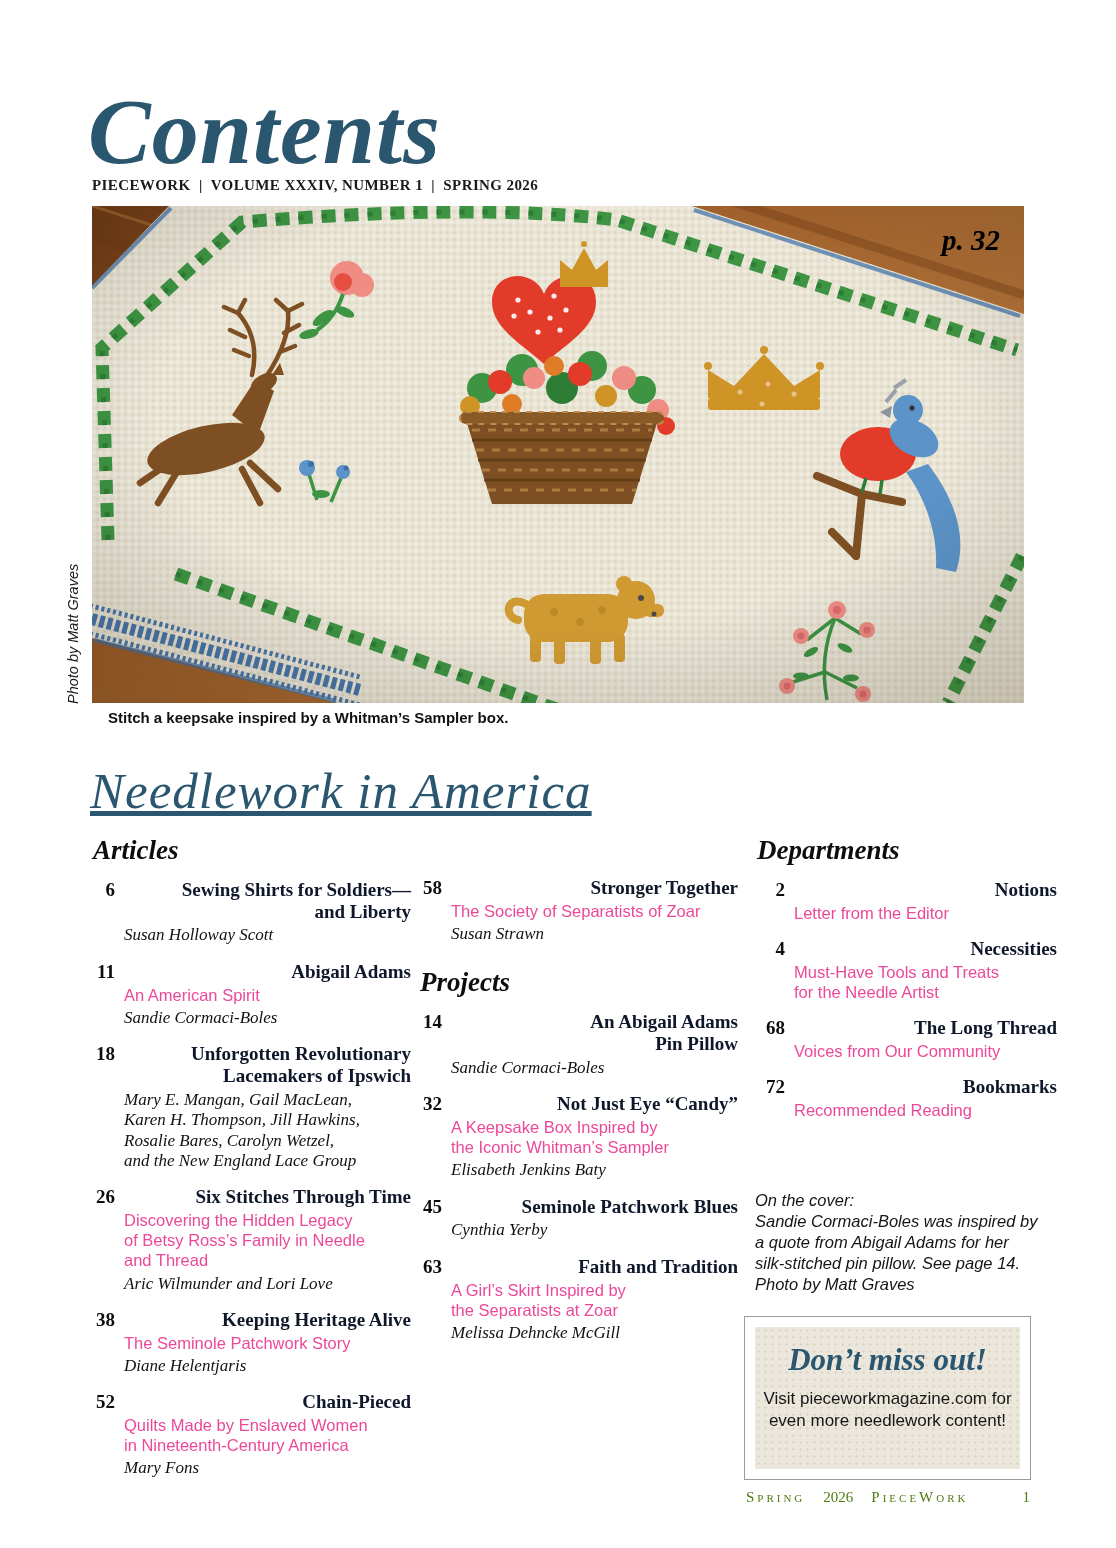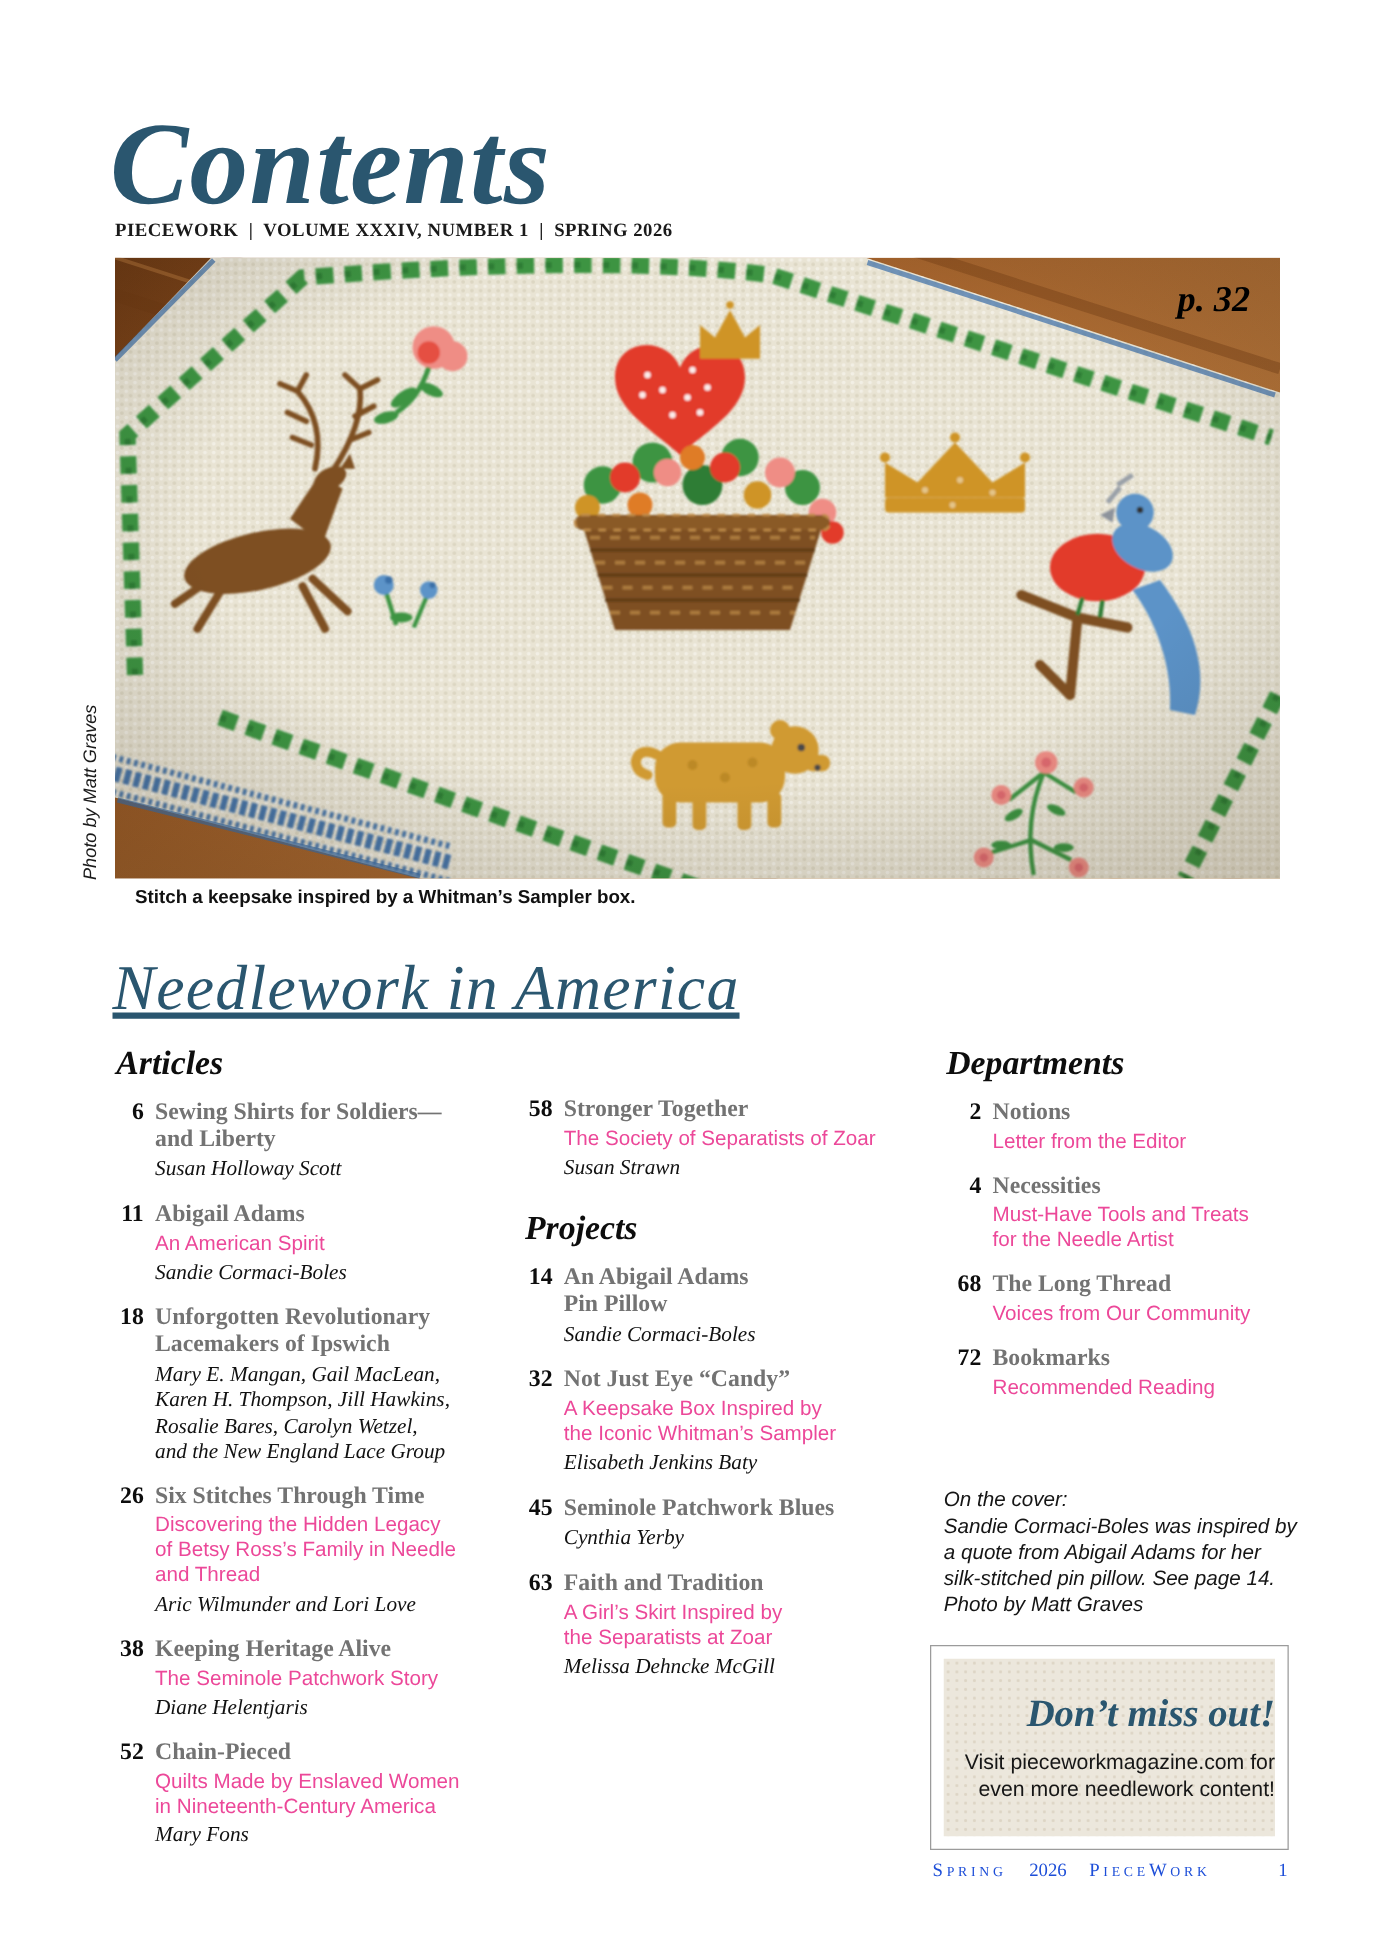--- a/index.html
+++ b/index.html
@@ -24,40 +24,40 @@
     font:400 italic 51px/1 "Liberation Serif",serif;color:var(--accent);letter-spacing:1px;text-decoration:underline;}
 
   .toccol{position:absolute;}
   #col-0{left:93px;top:836px;width:318px;--numw:22px;}
   #col-1{left:420px;top:877px;width:318px;--numw:22px;}
   #col-2{left:757px;top:836px;width:300px;--numw:28px;}
   .colhead{font:700 italic 27px/1.1 "Liberation Serif",serif;color:#0d0d0d;margin:0 0 13px 0;}
   .toccol .colhead:not(:first-child){margin-top:24px;}
   .entry{display:grid;grid-template-columns:var(--numw) 1fr;column-gap:9px;margin-bottom:15px;}
   .num{font:700 19px/1.15 "Liberation Serif",serif;text-align:right;color:#0d0d0d;}
-  .etitle{font:700 19px/1.15 "Liberation Serif",serif;color:#737373;white-space:pre-line;}
+  .etitle{font:700 19px/1.15 "Liberation Serif",serif;color:#0f172a;white-space:pre-line;text-align:right;}
   .esub{font:400 16.5px/1.22 "Liberation Sans",sans-serif;color:#ec4899;margin-top:2px;white-space:pre-line;}
   .eauthor{font:italic 400 17px/1.2 "Liberation Serif",serif;color:#111;margin-top:3px;white-space:pre-line;}
 
   .oncover{position:absolute;left:755px;top:1190px;width:286px;
     font:400 16.5px/1.28 "Liberation Sans",sans-serif;color:#151515;}
   .oncover .lbl{font-style:italic;}
   .oncover .body{white-space:pre-line;font-style:italic;}
 
   .promo{position:absolute;left:744px;top:1316px;width:287px;height:164px;box-sizing:border-box;
     border:1px solid #9b9b9b;background:#fff;padding:10px;}
-  .promo-inner{width:100%;height:100%;box-sizing:border-box;text-align:right;
+  .promo-inner{width:100%;height:100%;box-sizing:border-box;text-align:center;
     background-color:#ece7dc;
     background-image:radial-gradient(#ddd5c5 1px, transparent 1.3px);
-    background-size:7px 7px;padding-top:28px;}
+    background-size:7px 7px;padding-top:17px;}
   .promo-title{margin:0;font:700 italic 31px/1 "Liberation Serif",serif;color:var(--accent);}
   .promo-lines{margin-top:13px;font:400 17px/1.3 "Liberation Sans",sans-serif;color:#161616;white-space:pre-line;}
 
   .folio{position:absolute;top:1490px;right:86px;display:flex;align-items:baseline;
-    font:400 15px/1 "Liberation Serif",serif;color:#1d4ed8;}
+    font:400 15px/1 "Liberation Serif",serif;color:#4d7c0f;}
   .folio .sc{font-variant:small-caps;letter-spacing:3px;}
   .folio span + span{margin-left:18px;}
   .folio .pgnum{margin-left:54px;letter-spacing:0;}
 </style>
 </head>
 <body>
 
 <div class="page">
 
   <h1 class="masthead">Contents</h1>

